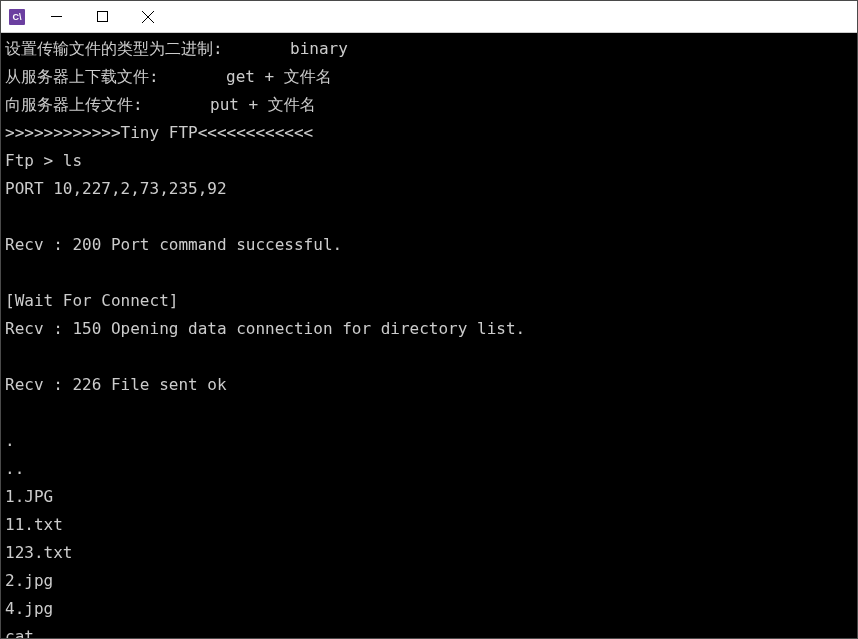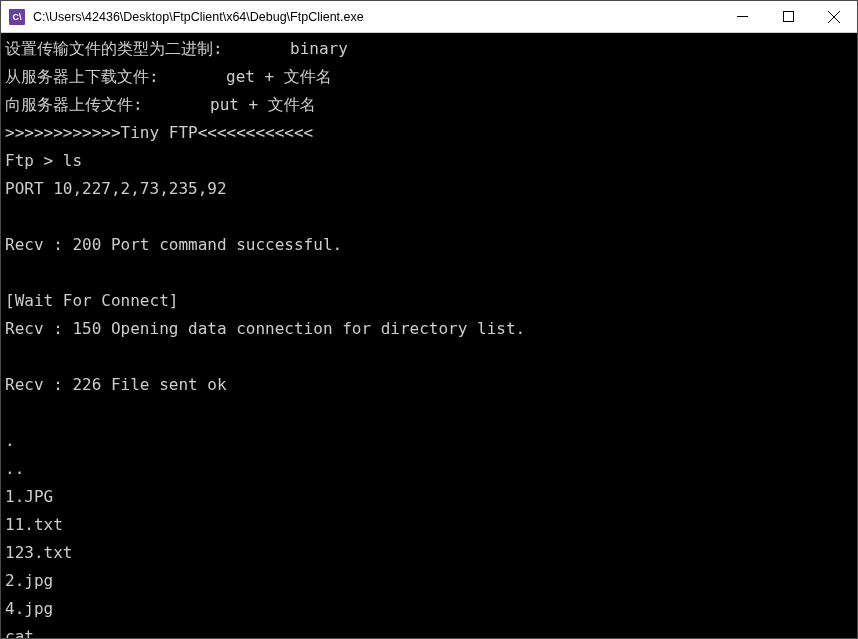--- a/index.html
+++ b/index.html
@@ -13,21 +13,20 @@
     .ctrl svg { width: 11px; height: 11px; }
     .ctrl-close svg { width: 12px; height: 12px; }
     .console { flex: 1; background: #000; color: #ccc; font-family: "NSimSun","SimSun","MS Gothic","Consolas",monospace; font-size: 16px; line-height: 28px; padding: 2px 4px; white-space: pre; overflow: hidden; }
   </style>
 </head>
 <body>
 
 <div class="window">
   <div class="titlebar">
     <div class="title-icon">C\</div>
-    <div class="title-text">C:\Users\42436\Desktop\FtpClient\x64\Debug\FtpClient.exe</div>
     <div class="controls">
       <div class="ctrl">
         <svg viewBox="0 0 11 11">
             <line x1="0" y1="5.5" x2="11" y2="5.5" stroke="#000" stroke-width="1"></line>
           </svg>
       </div>
       <div class="ctrl">
         <svg viewBox="0 0 11 11">
             <rect x="0.5" y="0.5" width="10" height="10" fill="none" stroke="#000" stroke-width="1"></rect>
           </svg>

